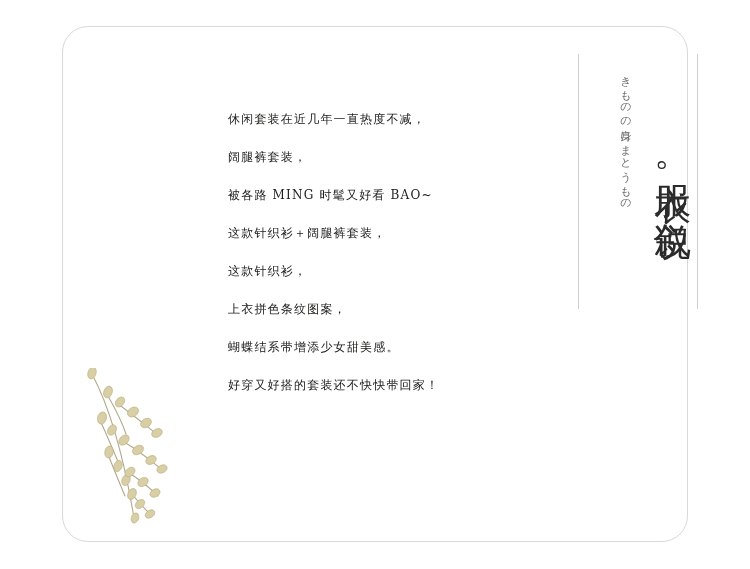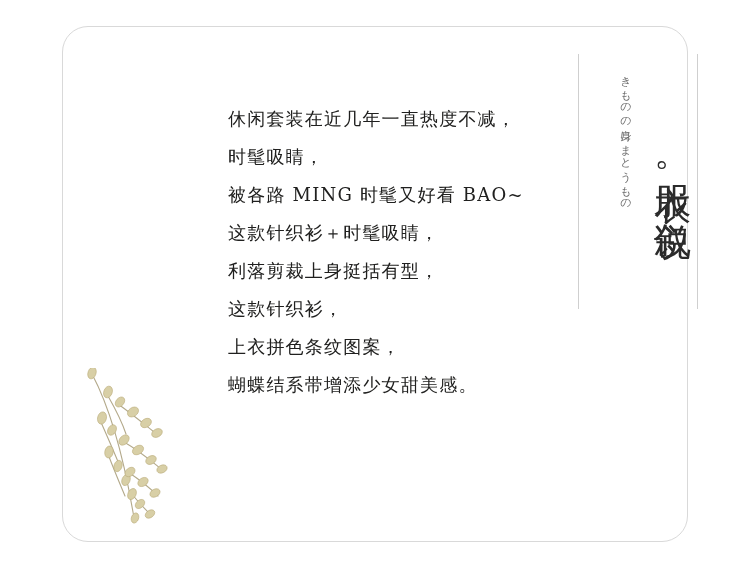--- a/index.html
+++ b/index.html
@@ -83,21 +83,21 @@
 
   
   .copy {
     position: absolute;
     left: 228px;
     top: 100px;
     width: 300px;
   }
   .copy-line {
     font-family: "DejaVu Serif", serif;
-    font-size: 18px;
+    font-size: 12px;
     line-height: 38px;
     color: #20201f;
     white-space: nowrap;
     letter-spacing: 1.2px;
   }
 
   
   .sprig {
     position: absolute;
     left: 78px;
@@ -116,27 +116,27 @@
 
   <div class="title-block">
     <div class="title-rule left"></div>
     <div class="title-rule right"></div>
     <div class="title-sub">きものの身にまとうもの</div>
     <div class="title-main">衣服。叙说</div>
   </div>
 
   <div class="copy">
     <div class="copy-line">休闲套装在近几年一直热度不减，</div>
-    <div class="copy-line">时髦吸睛，</div>
+    <div class="copy-line">阔腿裤套装，</div>
     <div class="copy-line">被各路 MING 时髦又好看 BAO~</div>
-    <div class="copy-line">这款针织衫＋时髦吸睛，</div>
-    <div class="copy-line">利落剪裁上身挺括有型，</div>
+    <div class="copy-line">这款针织衫＋阔腿裤套装，</div>
     <div class="copy-line">这款针织衫，</div>
     <div class="copy-line">上衣拼色条纹图案，</div>
     <div class="copy-line">蝴蝶结系带增添少女甜美感。</div>
+    <div class="copy-line">好穿又好搭的套装还不快快带回家！</div>
   </div>
 
   <div class="sprig">
     <svg width="130" height="160" viewBox="0 0 130 160" xmlns="http://www.w3.org/2000/svg" aria-hidden="true">
       <g stroke="#b3a98a" stroke-width="1.1" fill="none" stroke-linecap="round">
         <path d="M14 6 C30 36 44 78 56 150"></path>
         <path d="M30 28 C38 42 44 54 48 66"></path>
         <path d="M22 52 C30 70 36 84 41 96"></path>
         <path d="M40 36 C54 46 66 56 76 64"></path>
         <path d="M46 74 C60 82 72 92 82 100"></path>

